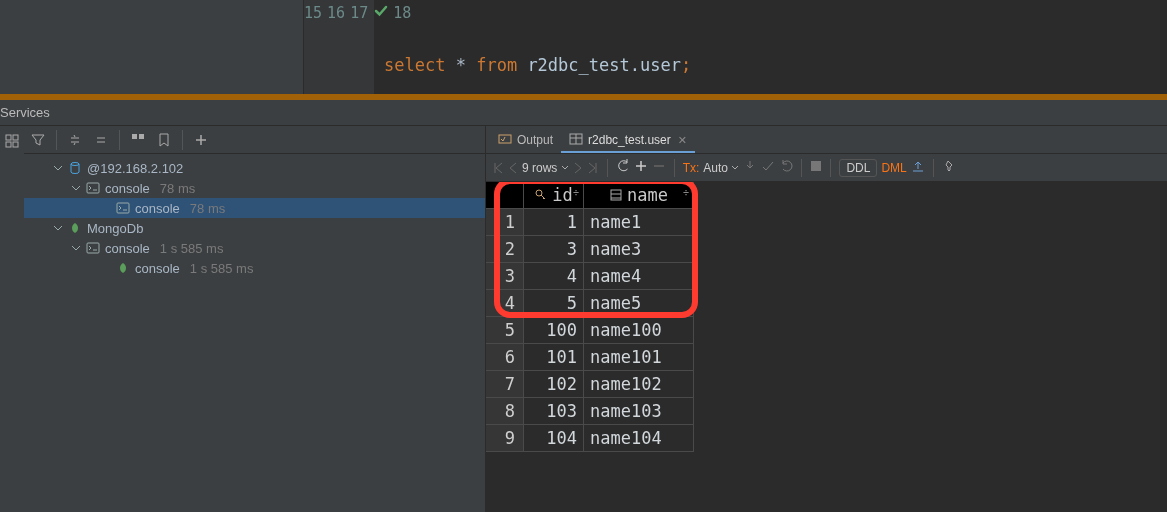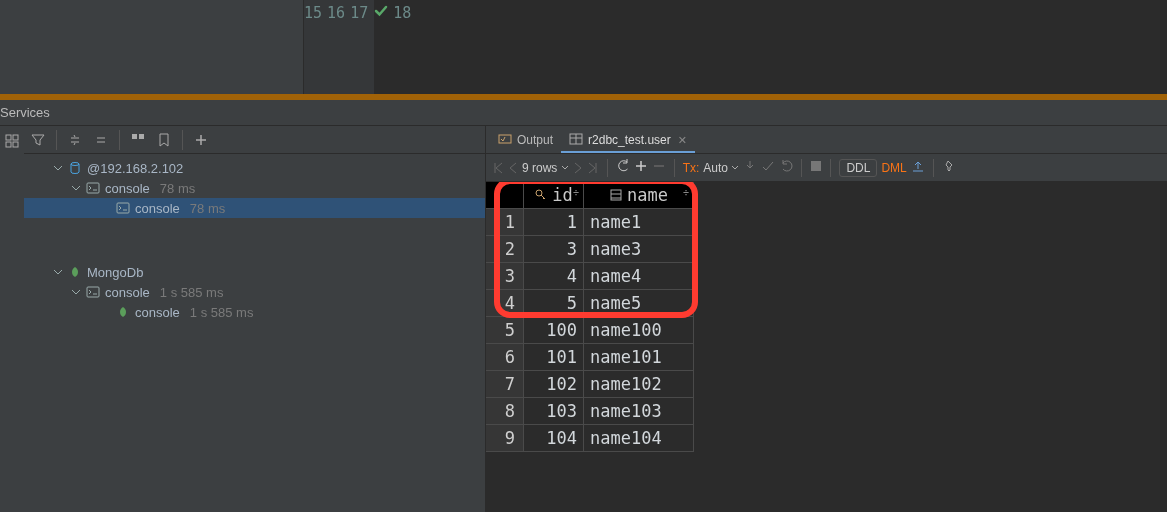--- a/index.html
+++ b/index.html
@@ -110,20 +110,21 @@
           </svg>
       </span>
     </div>
     <div class="ln">
         <span>18</span>
       </div>
   </div>
   <div class="editor-code">
     <div class="code-line"></div>
     <div class="code-line"></div>
+    <div class="code-line"><span class="kw">select</span><span> </span><span class="sym">*</span><span> </span><span class="kw">from</span><span> </span><span class="tbl">r2dbc_test.user</span><span class="semi">;</span></div>
     <div class="code-line"></div>
   </div>
 </div>
 
 <div class="services">
   <div class="services-title">Services</div>
   <div class="services-body">
     <div class="vert-toolbar">
       <span><svg width="14" height="14">
             <rect x="1" y="1" width="5" height="5" stroke="#aaa" fill="none"></rect>
@@ -193,21 +194,21 @@
           </div>
           <div class="tree-row sel" style="padding-left: 76px;">
             <span class="chv"></span>
             <span class="ic"><svg width="14" height="14">
                 <rect x="1" y="2" width="12" height="10" rx="1" fill="none" stroke="#9aa"></rect>
                 <path d="M3 5l2 2-2 2M7 9h4" stroke="#9aa" fill="none"></path>
               </svg></span>
             <span>console</span>
             <span class="dim">78 ms</span>
           </div>
-          <div class="tree-row" style="padding-left: 28px; margin-top: 44px;">
+          <div class="tree-row" style="padding-left: 28px;">
             <span class="chv"><svg width="10" height="10">
                 <path d="M1 3l4 4 4-4" stroke="#9aa" fill="none"></path>
               </svg></span>
             <span class="ic"><svg width="14" height="14">
                 <path d="M7 2C3 4 3 10 7 12 11 10 11 4 7 2z" fill="#5b9e5b"></path>
               </svg></span>
             <span>MongoDb</span>
           </div>
           <div class="tree-row" style="padding-left: 46px;">
             <span class="chv"><svg width="10" height="10">

